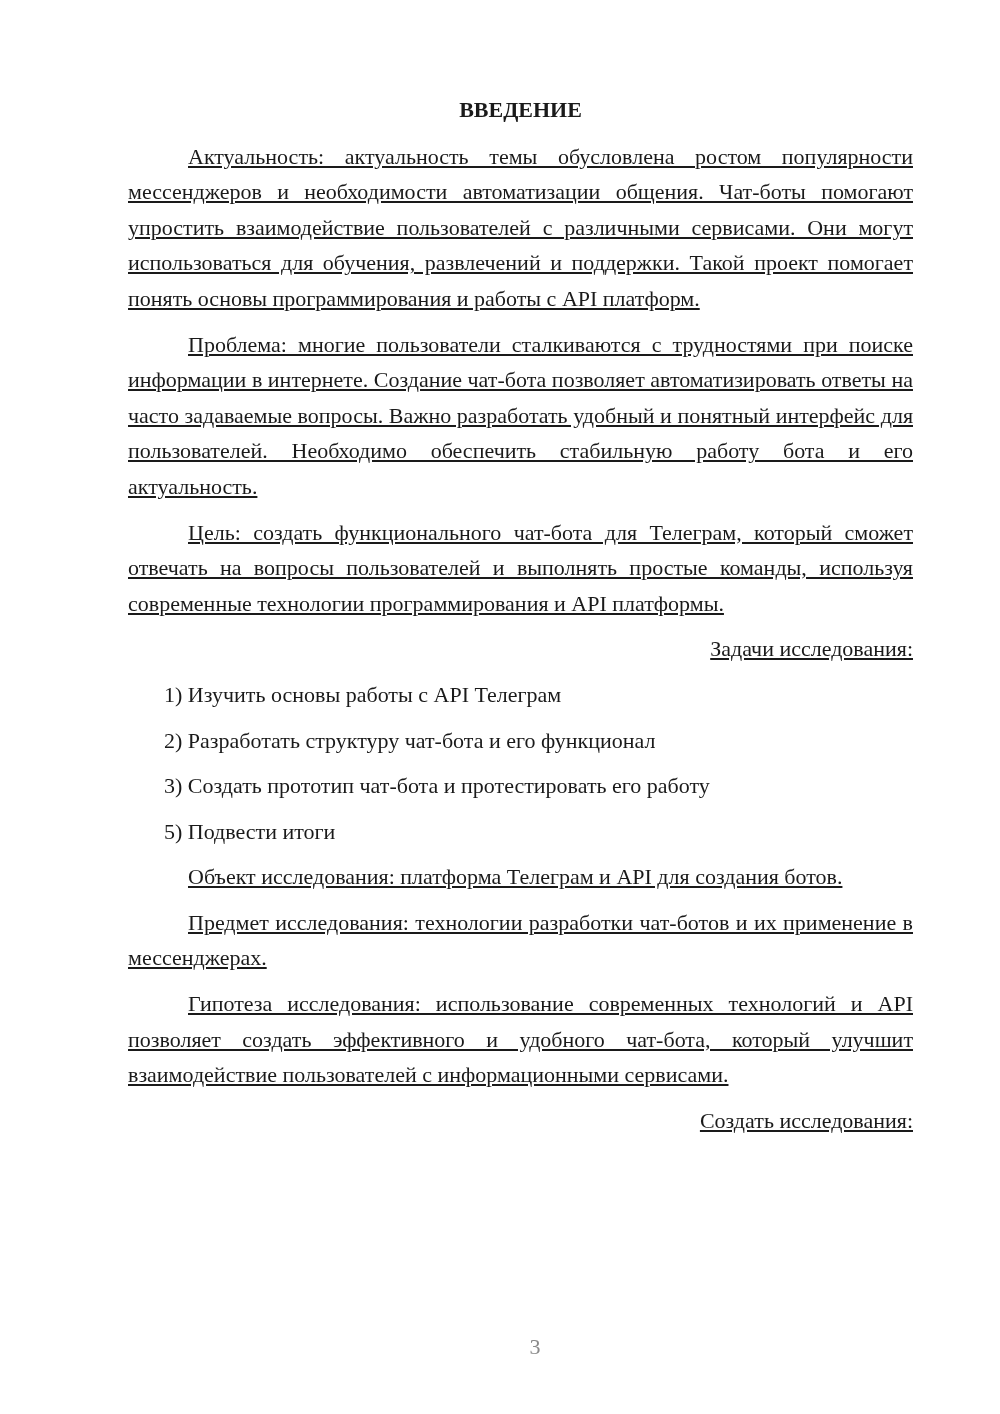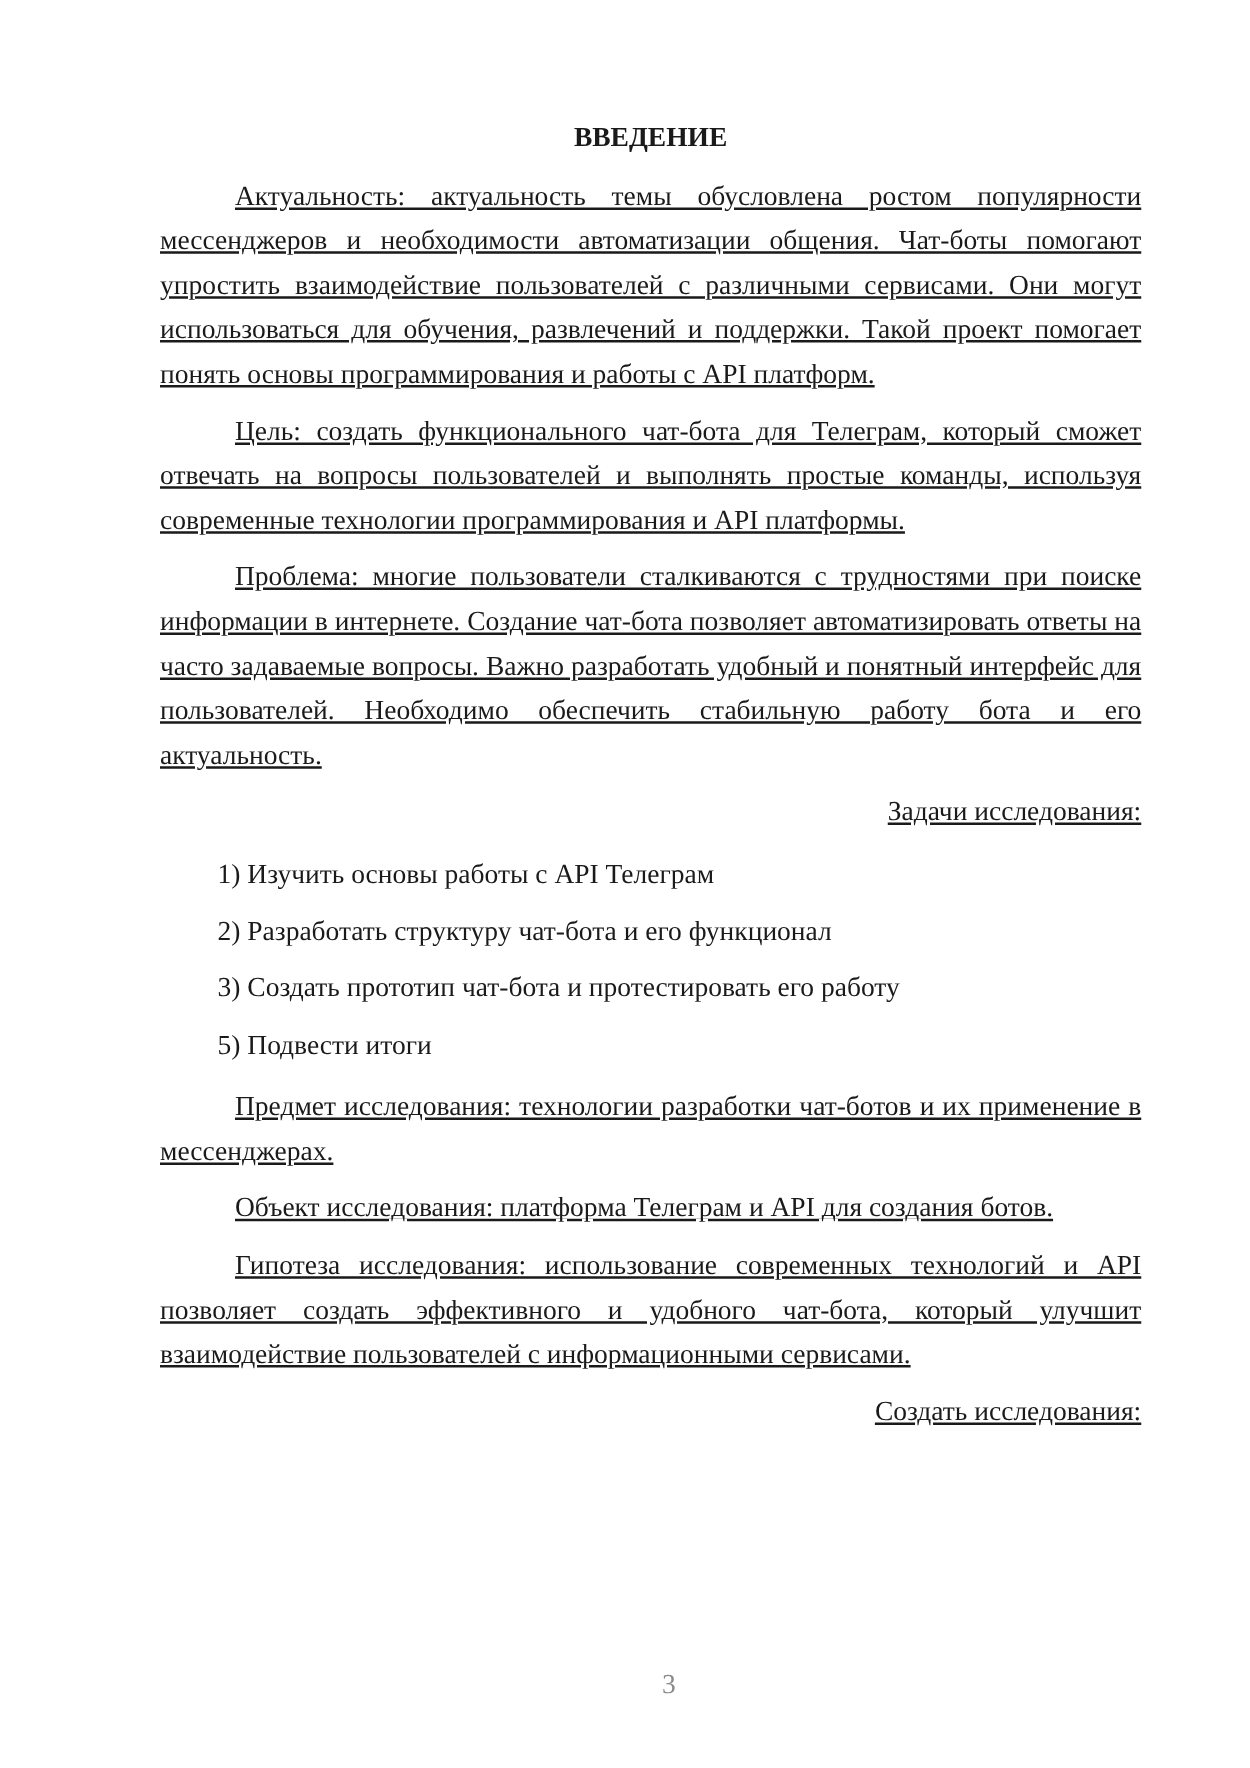--- a/index.html
+++ b/index.html
@@ -14,44 +14,44 @@
     }
     .title {
       text-align: center; font-weight: bold; font-size: 22px;
       margin: 0 0 11px 0; padding-left: 0;
       position: relative; left: 0;
     }
     .para {
       margin: 0 0 10px 0; text-indent: 60px; text-align: justify; text-decoration: underline;
     }
     .para.last-left { text-align: right; }
-    .list { margin: 14px; padding: 0; list-style: none; }
+    .list { margin: 4px; padding: 0; list-style: none; }
     .list li { margin: 0 0 10px 32px; }
     .pagenum {
       position: absolute; left: 0; width: 1070px; top: 1334px;
       text-align: center; font-size: 22px; color: #8a8a8a;
     }
   </style>
 </head>
 <body>
 
 <div class="page">
   <div class="title">ВВЕДЕНИЕ</div>
 
   <p class="para">Актуальность: актуальность темы обусловлена ростом популярности мессенджеров и необходимости автоматизации общения. Чат-боты помогают упростить взаимодействие пользователей с различными сервисами. Они могут использоваться для обучения, развлечений и поддержки. Такой проект помогает понять основы программирования и работы с API платформ.</p>
+  <p class="para">Проблема: многие пользователи сталкиваются с трудностями при поиске информации в интернете. Создание чат-бота позволяет автоматизировать ответы на часто задаваемые вопросы. Важно разработать удобный и понятный интерфейс для пользователей. Необходимо обеспечить стабильную работу бота и его актуальность.</p>
   <p class="para">Цель: создать функционального чат-бота для Телеграм, который сможет отвечать на вопросы пользователей и выполнять простые команды, используя современные технологии программирования и API платформы.</p>
-  <p class="para">Проблема: многие пользователи сталкиваются с трудностями при поиске информации в интернете. Создание чат-бота позволяет автоматизировать ответы на часто задаваемые вопросы. Важно разработать удобный и понятный интерфейс для пользователей. Необходимо обеспечить стабильную работу бота и его актуальность.</p>
   <p class="para last-left">Задачи исследования:</p>
 
   <ul class="list">
     <li>1) Изучить основы работы с API Телеграм</li>
     <li>2) Разработать структуру чат-бота и его функционал</li>
     <li>3) Создать прототип чат-бота и протестировать его работу</li>
     <li>5) Подвести итоги</li>
   </ul>
 
+  <p class="para">Объект исследования: платформа Телеграм и API для создания ботов.</p>
   <p class="para">Предмет исследования: технологии разработки чат-ботов и их применение в мессенджерах.</p>
-  <p class="para">Объект исследования: платформа Телеграм и API для создания ботов.</p>
   <p class="para">Гипотеза исследования: использование современных технологий и API позволяет создать эффективного и удобного чат-бота, который улучшит взаимодействие пользователей с информационными сервисами.</p>
   <p class="para last-left">Создать исследования:</p>
 </div>
 
 <div class="pagenum">3</div>
 
 </body></html>

